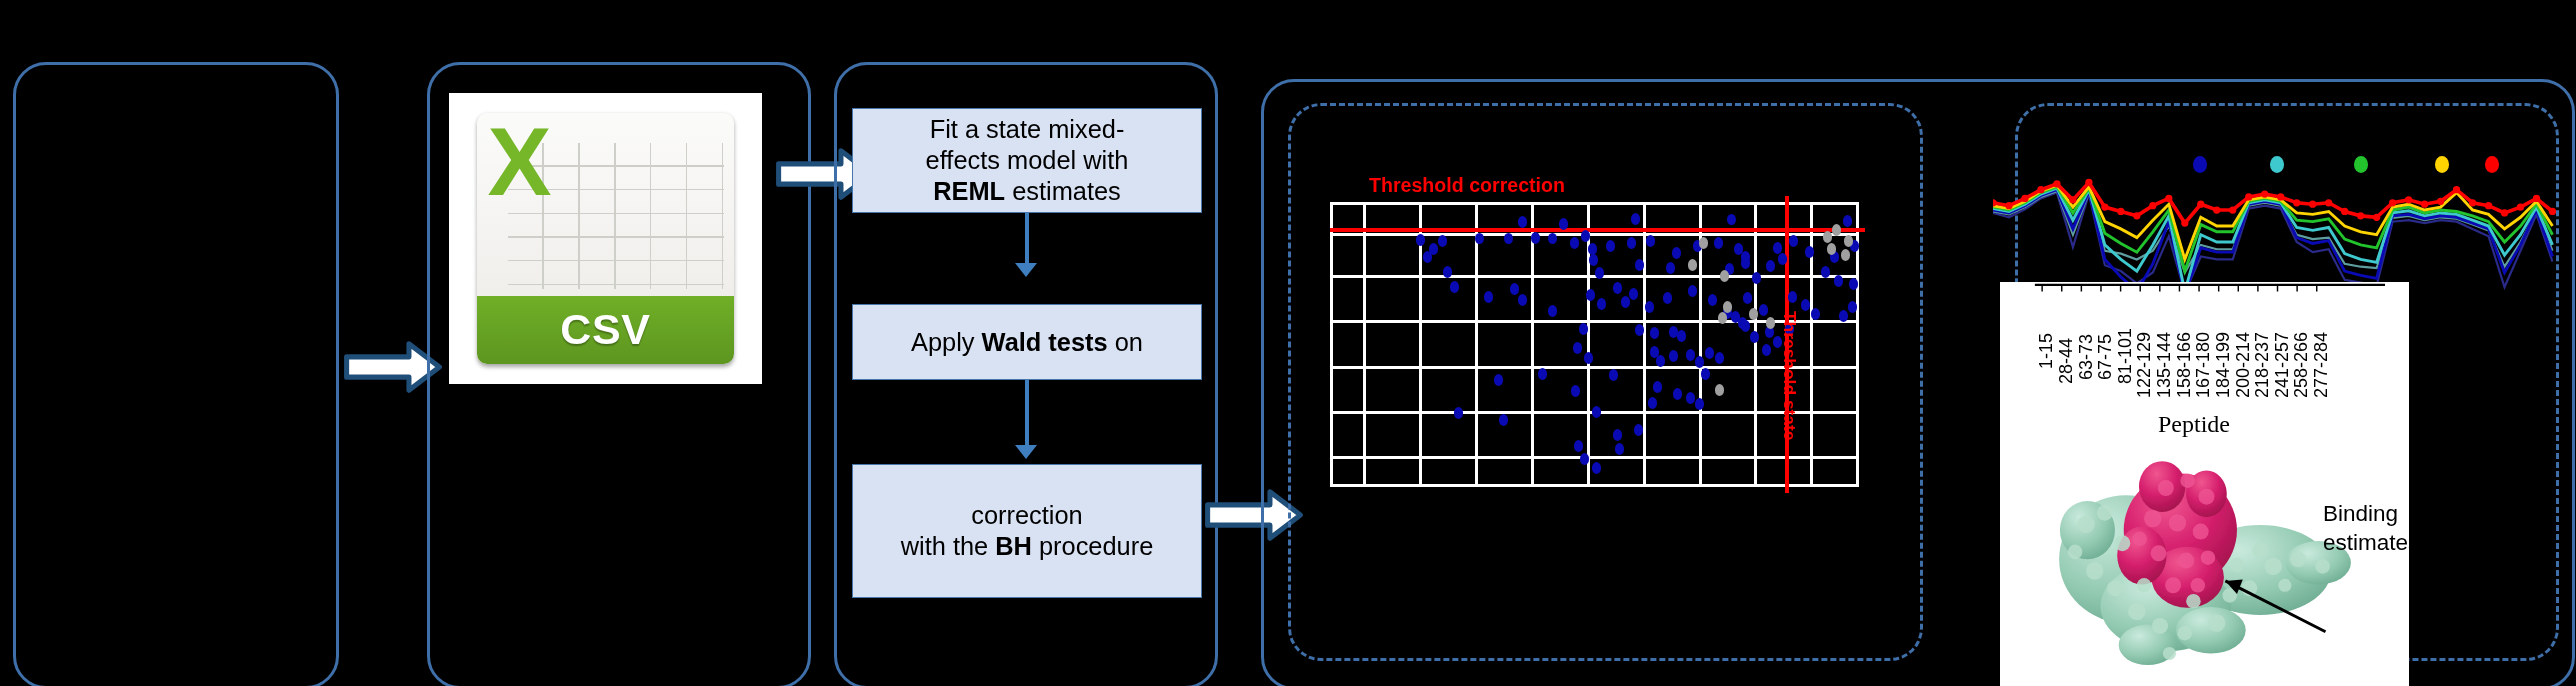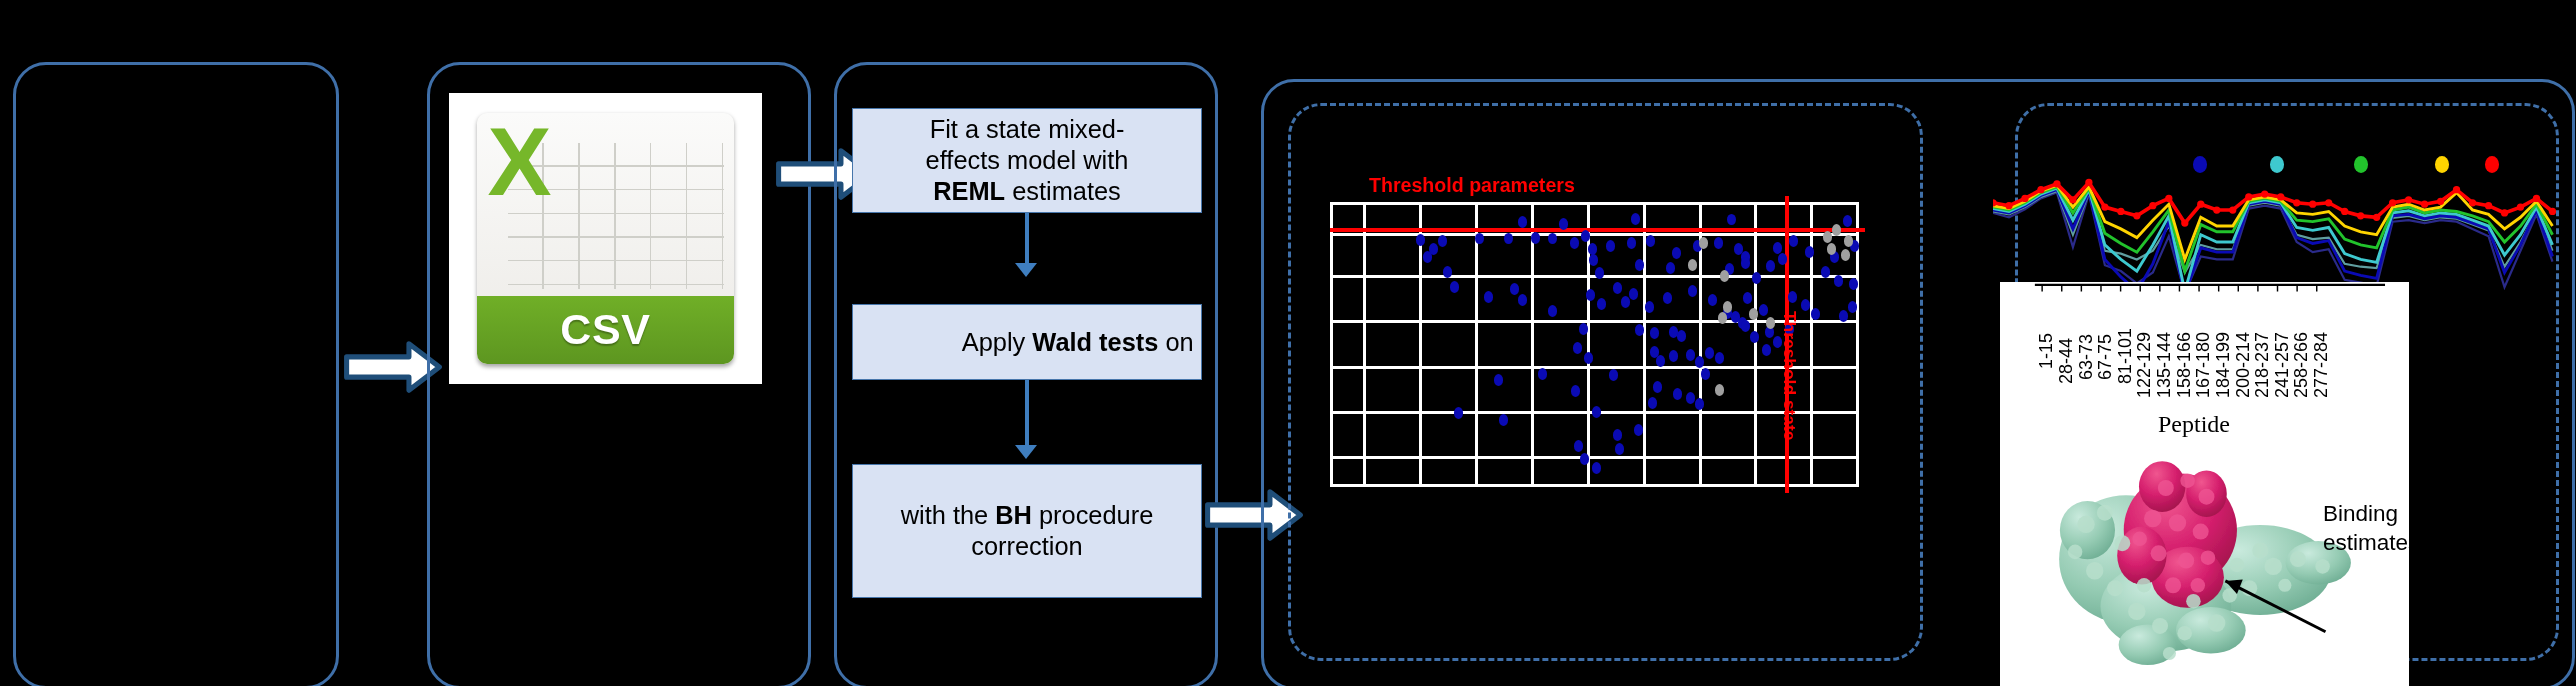--- a/index.html
+++ b/index.html
@@ -96,48 +96,48 @@
 <div class="procbox" style="left:852px;top:108px;width:350px;height:105px;">
   <div>
     <div>Fit a state mixed-</div>
     <div>effects model with</div>
     <div><b>REML</b> estimates</div>
   </div>
 </div>
 <div class="vconn" style="left:1025px;top:213px;height:55px;"></div>
 <div class="vhead" style="left:1015px;top:263px;"></div>
 
-<div class="procbox" style="left:852px;top:304px;width:350px;height:76px;justify-content:flex-end;">
+<div class="procbox" style="left:852px;top:304px;width:350px;height:76px;">
   <div>
     <div>Apply <b>Wald tests</b> on</div>
   </div>
 </div>
 <div class="vconn" style="left:1025px;top:380px;height:69px;"></div>
 <div class="vhead" style="left:1015px;top:445px;"></div>
 
 <div class="procbox" style="left:852px;top:464px;width:350px;height:134px;">
   <div>
+    <div>correction</div>
     <div>with the <b>BH</b> procedure</div>
-    <div>correction</div>
   </div>
 </div>
 
 <div class="arrow" style="left:1203px;top:486px;width:102px;height:58px;">
   <svg width="102" height="58" viewBox="0 0 140 80">
     <path d="M6,26 L92,26 L92,8 L134,40 L92,72 L92,54 L6,54 Z" fill="#ffffff" stroke="#1f4e79" stroke-width="7" stroke-linejoin="round"></path>
   </svg>
 </div>
 
 <div class="panel" style="left:1261px;top:79px;width:1308px;height:605px;"></div>
 
 <div class="panel-dashed" style="left:1288px;top:103px;width:629px;height:552px;"></div>
 
 <div class="panel-dashed" style="left:2015px;top:103px;width:538px;height:552px;"></div>
 
-<div id="scatter-title" style="left:1369px;top:174px;">Threshold parameters</div>
+<div id="scatter-title" style="left:1369px;top:174px;">Threshold correction</div>
 
 <div id="scatter-plot" style="left:1330px;top:202px;width:529px;height:285px;">
 
   <div class="gridline-h" style="top:0px;"></div>
   <div class="gridline-h" style="top:31px;"></div>
   <div class="gridline-h" style="top:73px;"></div>
   <div class="gridline-h" style="top:118px;"></div>
   <div class="gridline-h" style="top:164px;"></div>
   <div class="gridline-h" style="top:209px;"></div>
   <div class="gridline-h" style="top:254px;"></div>

